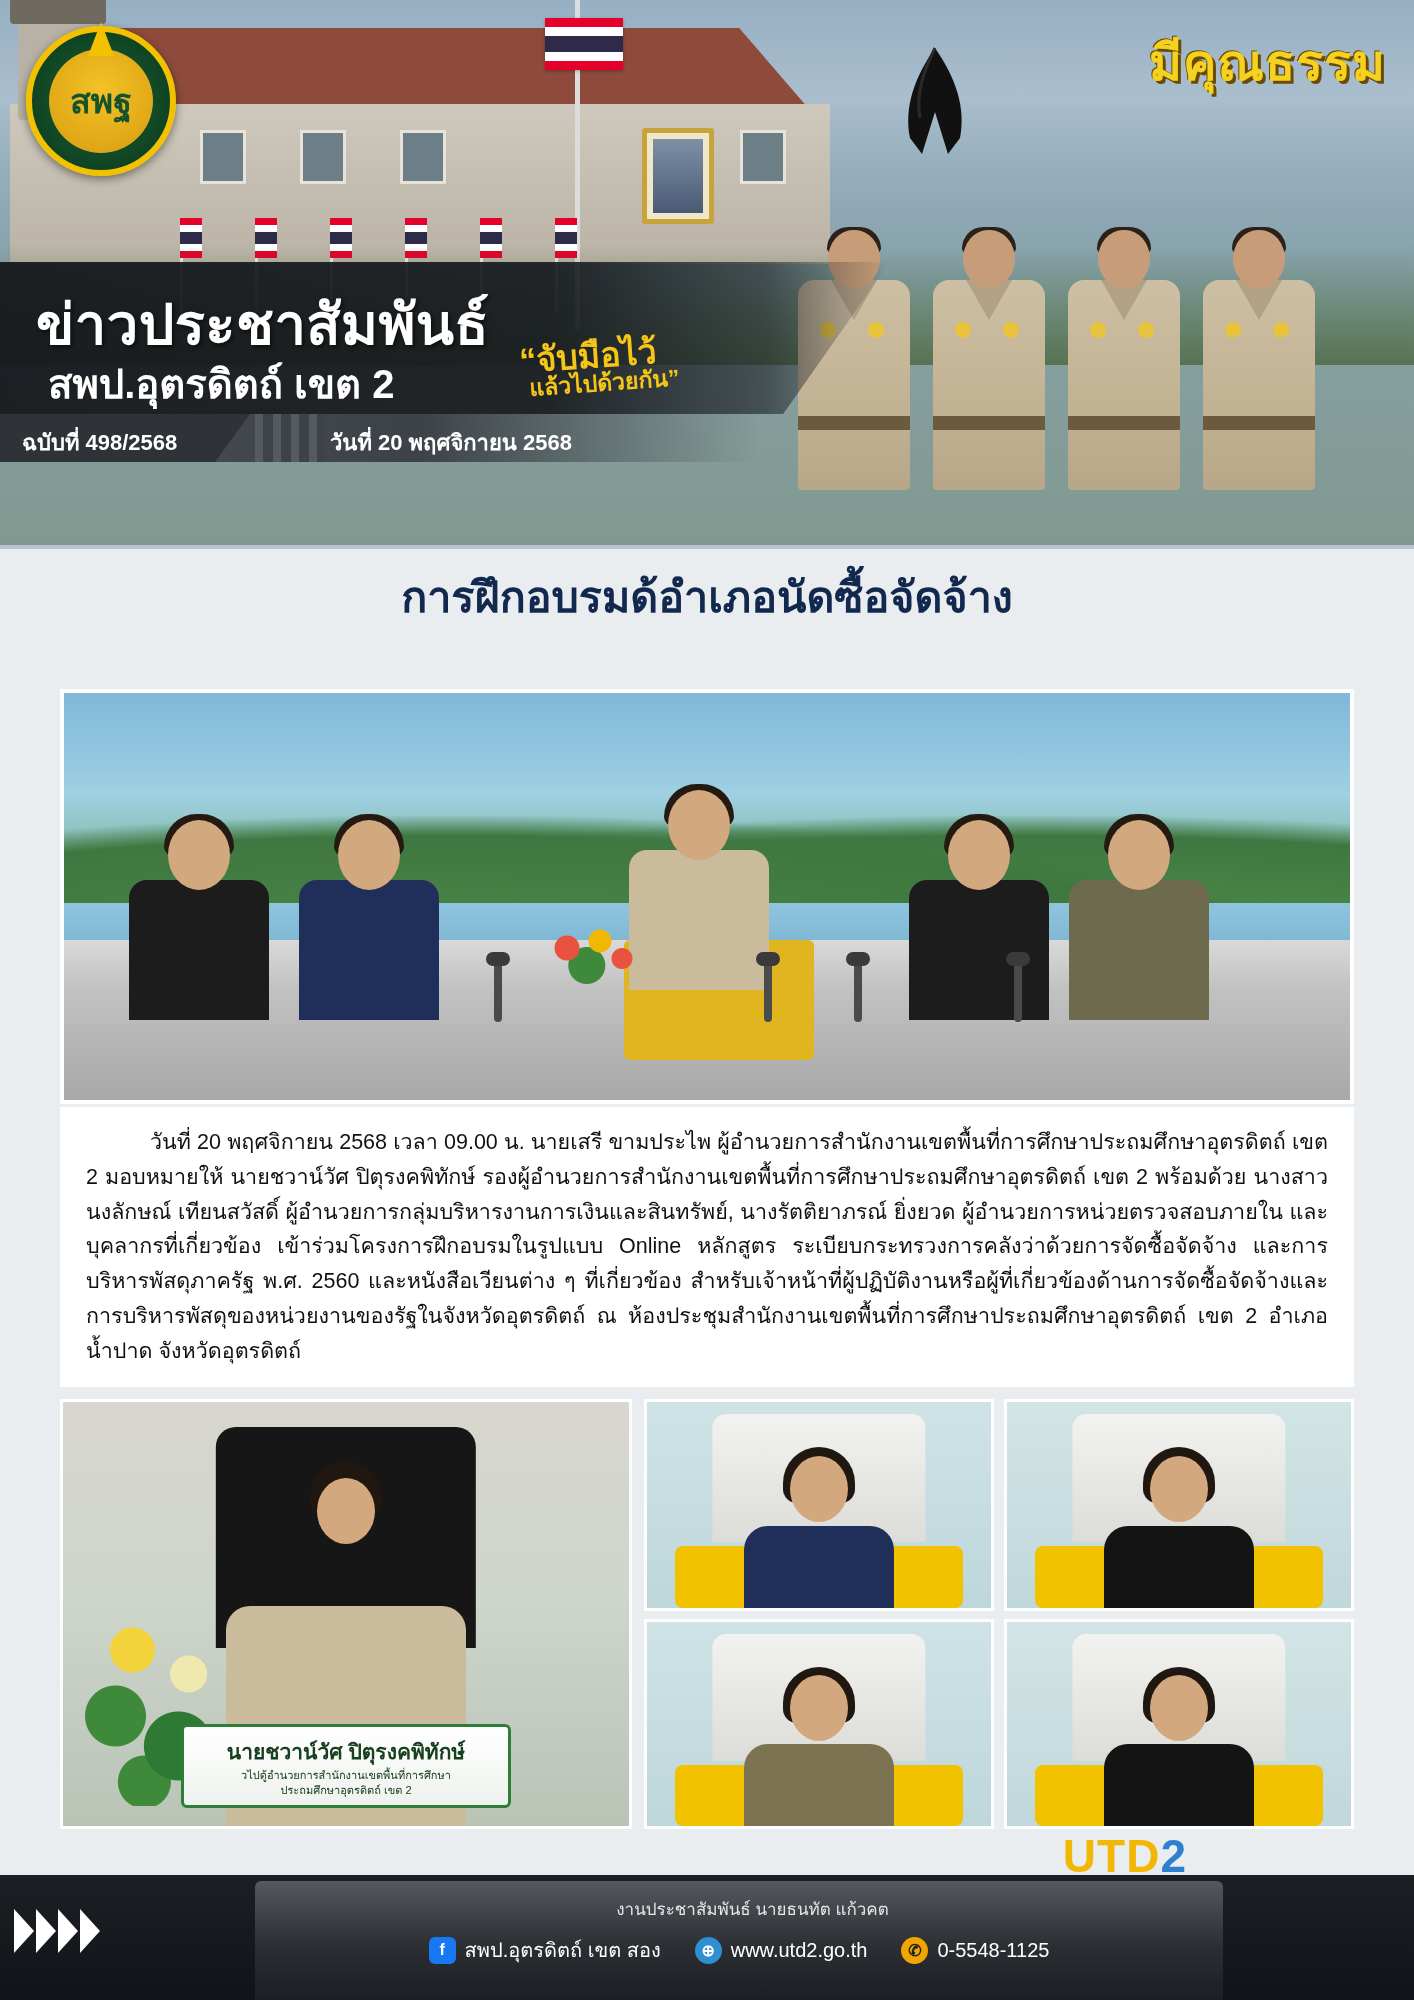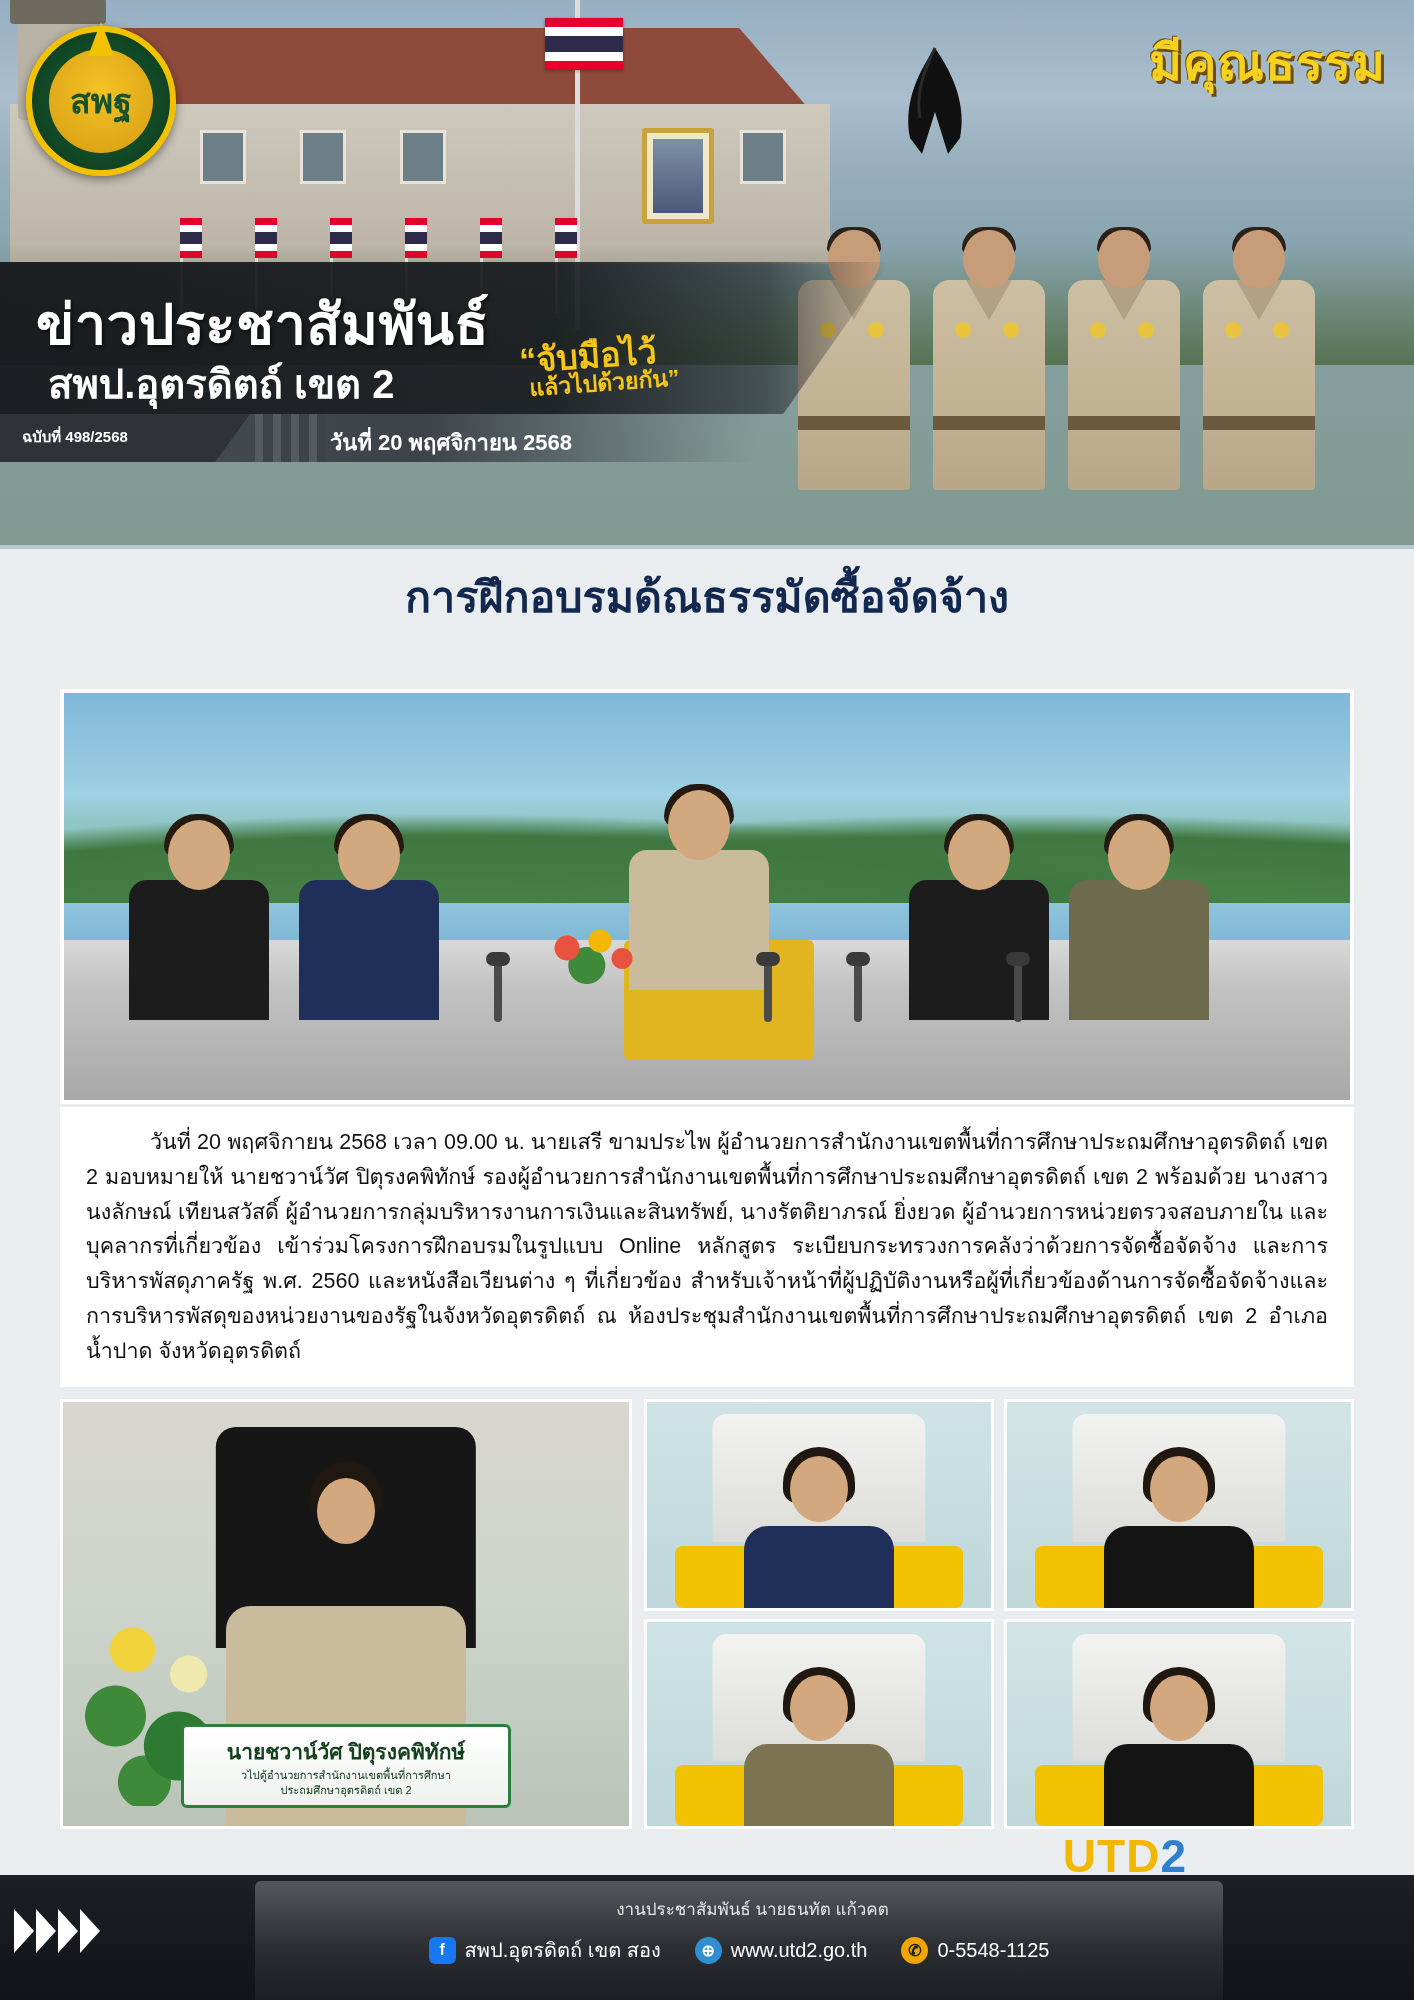--- a/index.html
+++ b/index.html
@@ -155,21 +155,21 @@
     position:absolute; left:0; top:414px; width:760px; height:48px;
     background: linear-gradient(90deg, #4b4f56 0%, #3d4148 55%, rgba(61,65,72,0) 100%);
   }
   .issue-chip {
     position:absolute; left:0; top:414px; width:250px; height:48px;
     background:#2f3338;
     clip-path: polygon(0 0, 100% 0, 86% 100%, 0% 100%);
   }
   .issue-text {
     position:absolute; left:22px; top:425px;
-    font-size:15px; font-weight:bold; color:#ffffff;
+    font-size:22px; font-weight:bold; color:#ffffff;
   }
   .date-text {
     position:absolute; left:330px; top:425px;
     font-size:22px; font-weight:bold; color:#ffffff;
   }
   .chev-deco {
     position:absolute; left:255px; top:414px; width:70px; height:48px;
     background: repeating-linear-gradient(90deg,#5a5f66 0 8px, #3d4148 8px 18px);
     opacity:.8;
   }
@@ -503,21 +503,21 @@
   <div class="meta-band"></div>
   <div class="chev-deco"></div>
   <div class="issue-chip"></div>
   <div class="issue-text">ฉบับที่ 498/2568</div>
   <div class="date-text">วันที่ 20 พฤศจิกายน 2568</div>
 </div>
 
 <div class="page-body">
 
   <div class="headline">
-    <span class="hl1">การฝึกอบรมด้ณธรรมัดซื้อจัดจ้าง</span>
+    <span class="hl1">การฝึกอบรมด้อำเภอนัดซื้อจัดจ้าง</span>
   </div>
 
   <div class="photo-main">
     <div class="pm-mural-hill"></div>
     <div class="pm-water"></div>
     <div class="pm-table"></div>
     <div class="pm-cloth"></div>
 
     <div class="pm-person" style="left:60px">
       <div class="pm-body" style="background:#1c1c1c"></div>

